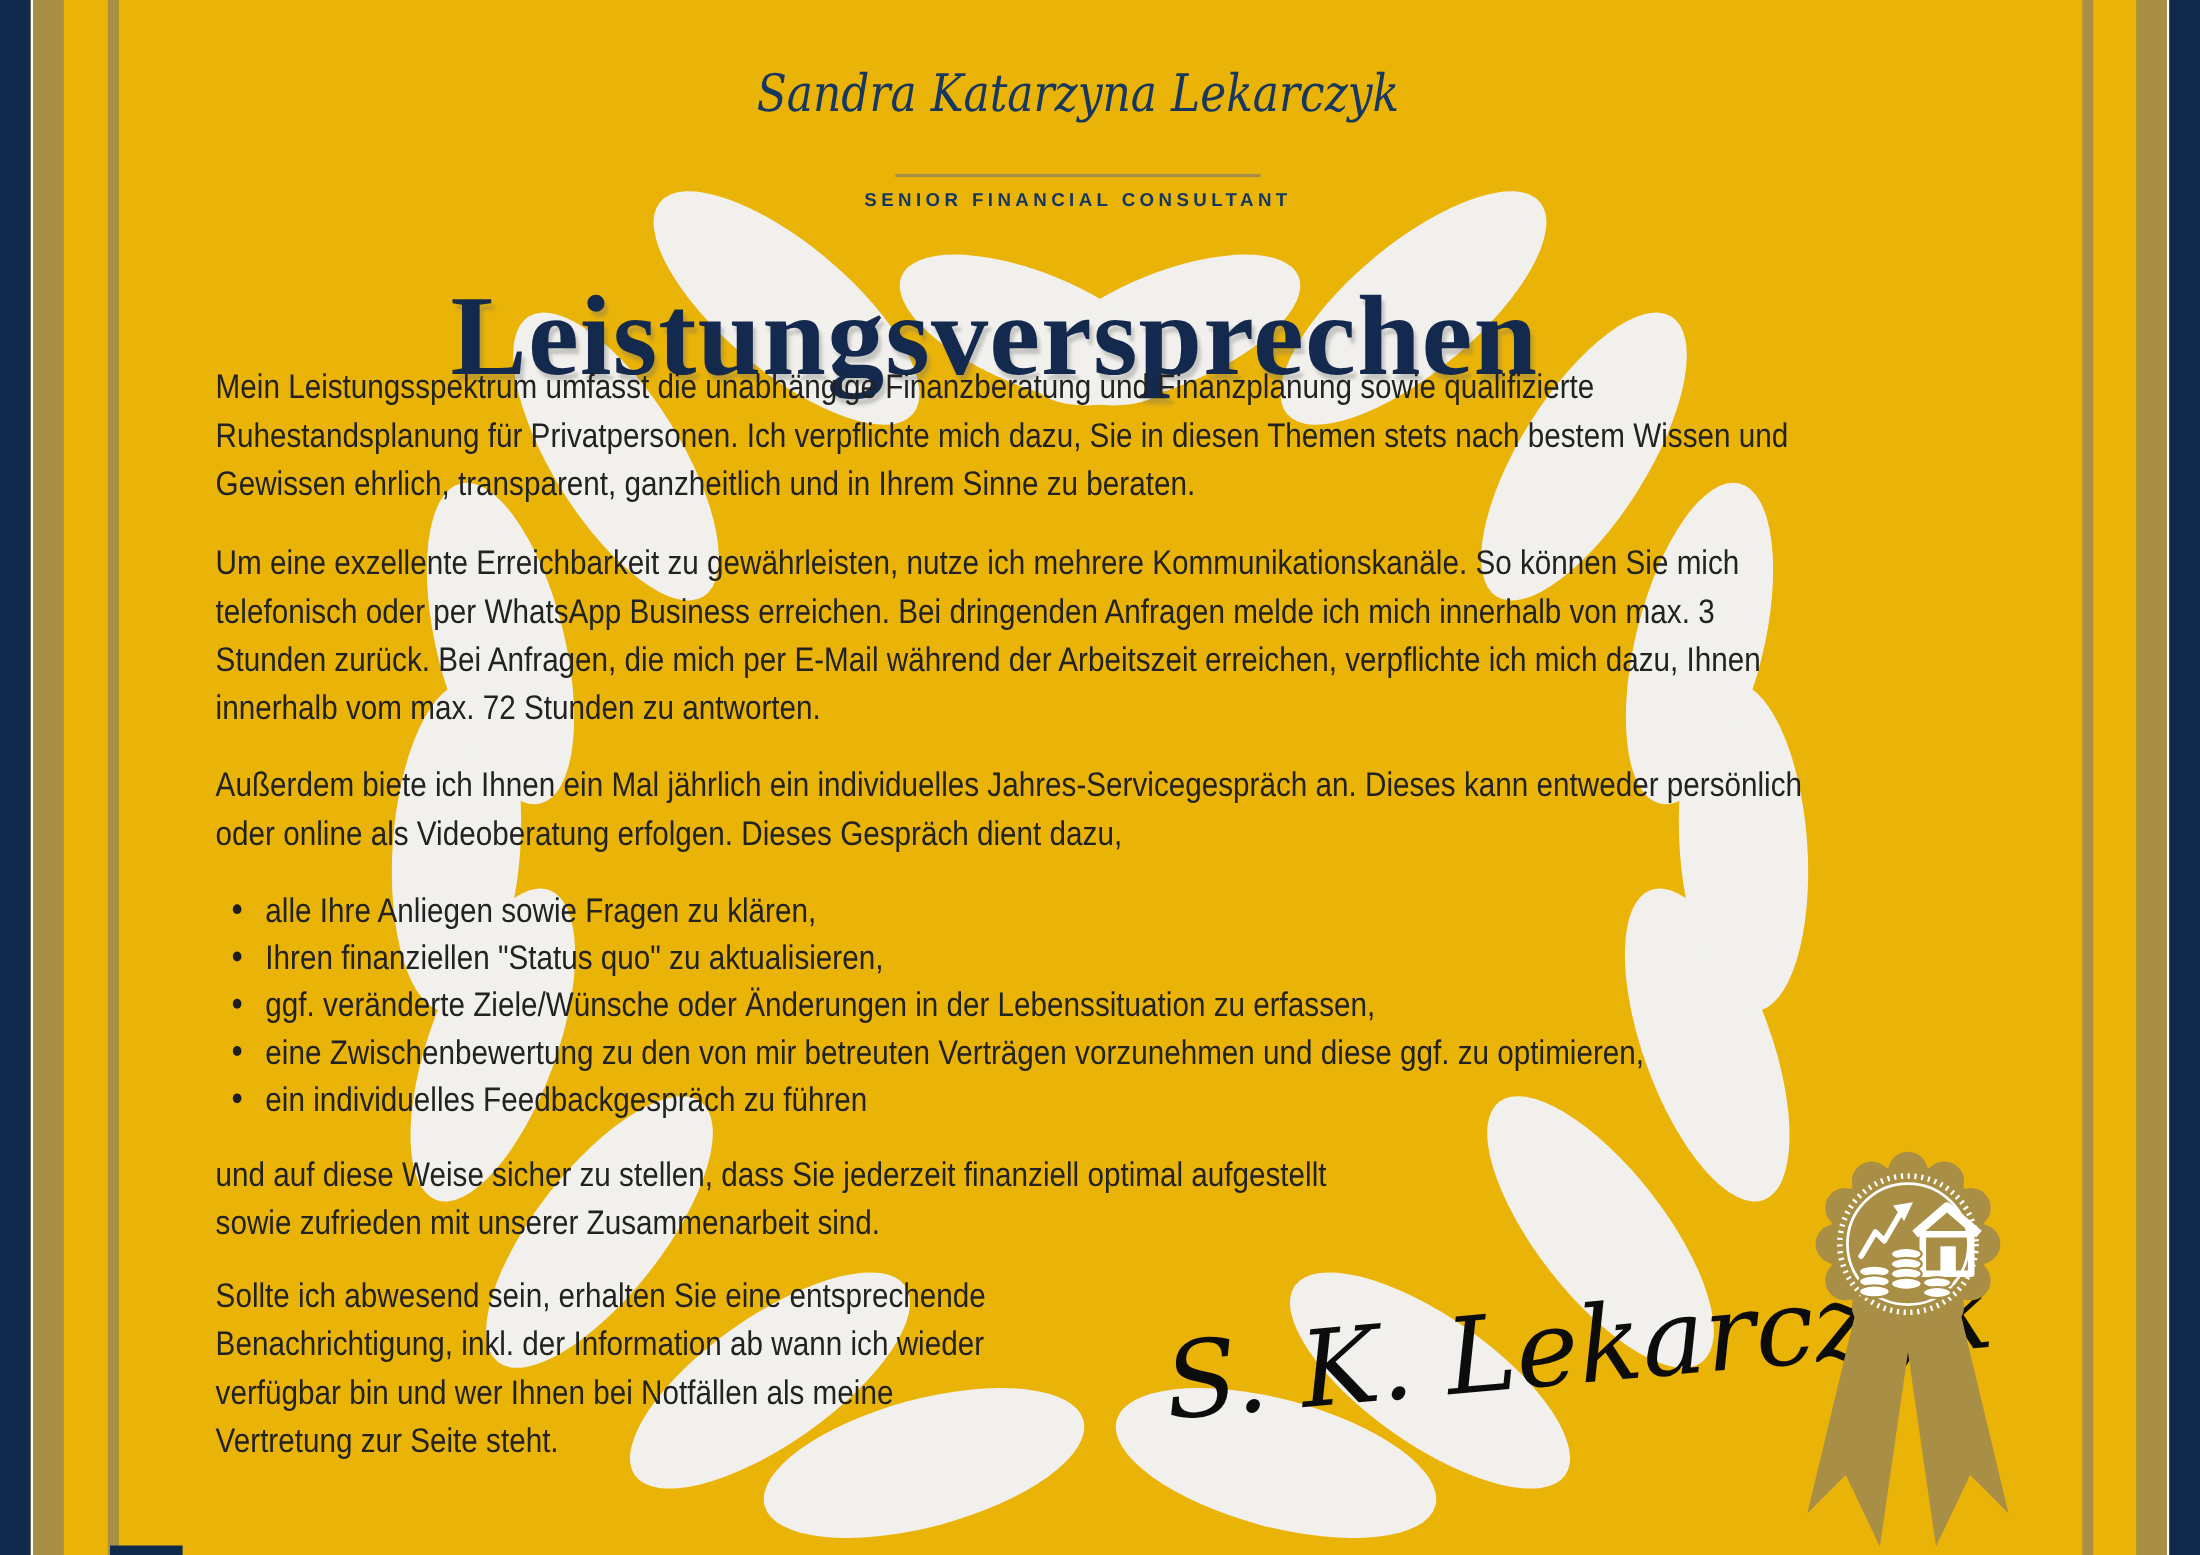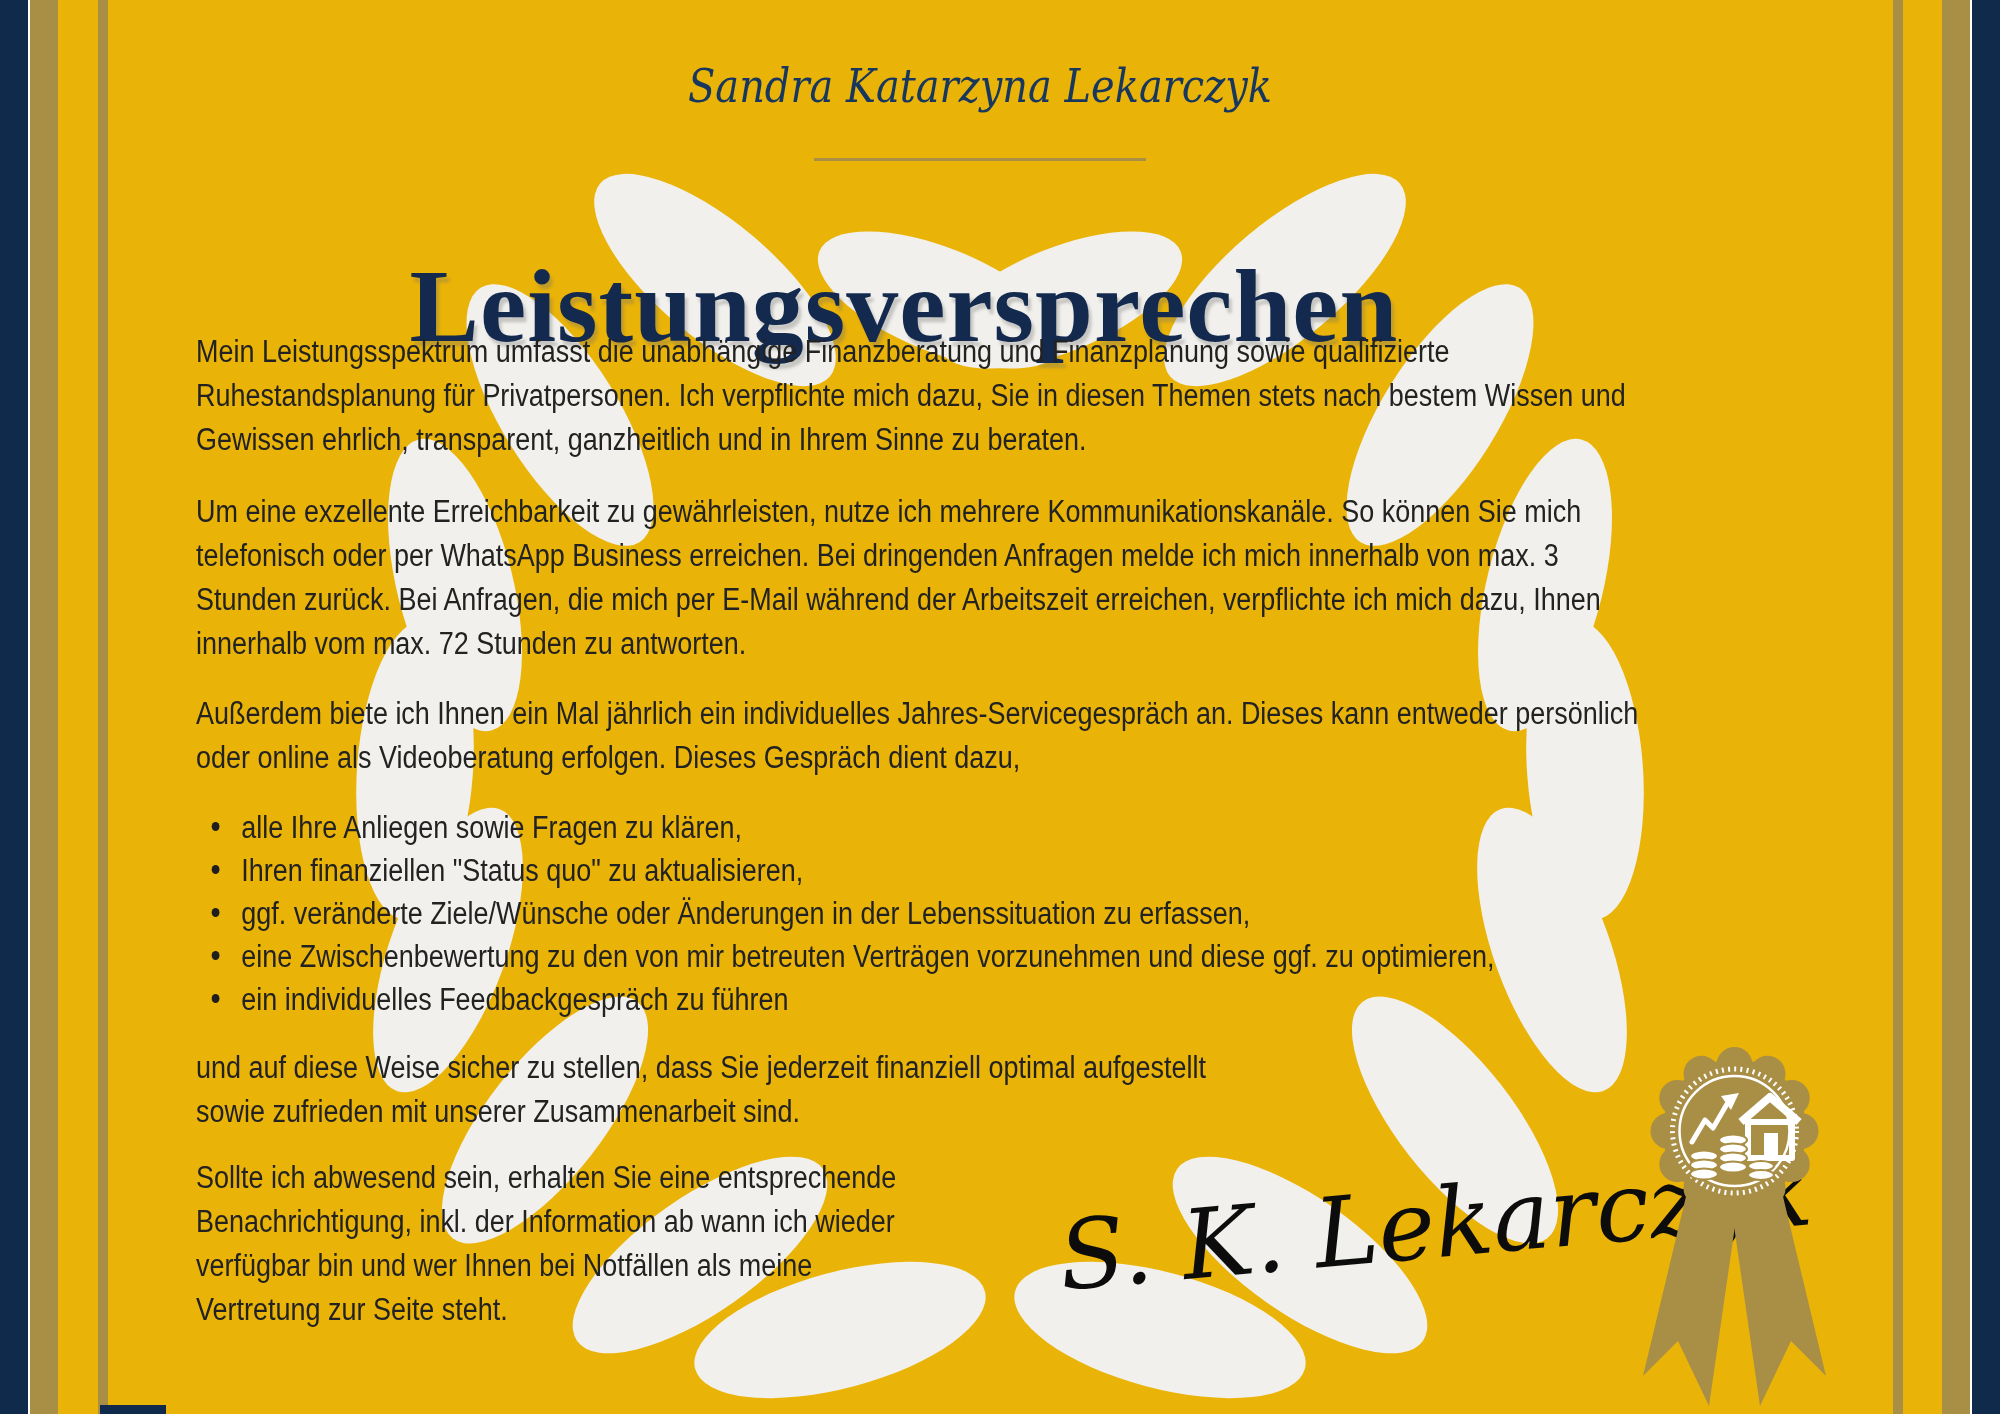--- a/index.html
+++ b/index.html
@@ -74,20 +74,21 @@
       <ellipse transform="translate(1285,280) rotate(50)" rx="58" ry="150"></ellipse>
       <ellipse transform="translate(1060,300) rotate(68)" rx="52" ry="130"></ellipse>
       <ellipse transform="translate(940,300) rotate(-68)" rx="52" ry="130"></ellipse>
       <ellipse transform="translate(840,1330) rotate(75)" rx="58" ry="150"></ellipse>
       <ellipse transform="translate(1160,1330) rotate(-75)" rx="58" ry="150"></ellipse>
     </g>
   </svg>
 
   <div class="header-name">Sandra Katarzyna Lekarczyk</div>
   <div class="divider"></div>
+  <div class="role">SENIOR FINANCIAL CONSULTANT</div>
   <h1 class="title">Leistungsversprechen</h1>
 
   <p class="para p1">Mein Leistungsspektrum umfasst die unabhängige Finanzberatung und Finanzplanung sowie qualifizierte
 Ruhestandsplanung für Privatpersonen. Ich verpflichte mich dazu, Sie in diesen Themen stets nach bestem Wissen und
 Gewissen ehrlich, transparent, ganzheitlich und in Ihrem Sinne zu beraten.</p>
   <p class="para p2">Um eine exzellente Erreichbarkeit zu gewährleisten, nutze ich mehrere Kommunikationskanäle. So können Sie mich
 telefonisch oder per WhatsApp Business erreichen. Bei dringenden Anfragen melde ich mich innerhalb von max. 3
 Stunden zurück. Bei Anfragen, die mich per E-Mail während der Arbeitszeit erreichen, verpflichte ich mich dazu, Ihnen
 innerhalb vom max. 72 Stunden zu antworten.</p>
   <p class="para p3">Außerdem biete ich Ihnen ein Mal jährlich ein individuelles Jahres-Servicegespräch an. Dieses kann entweder persönlich

